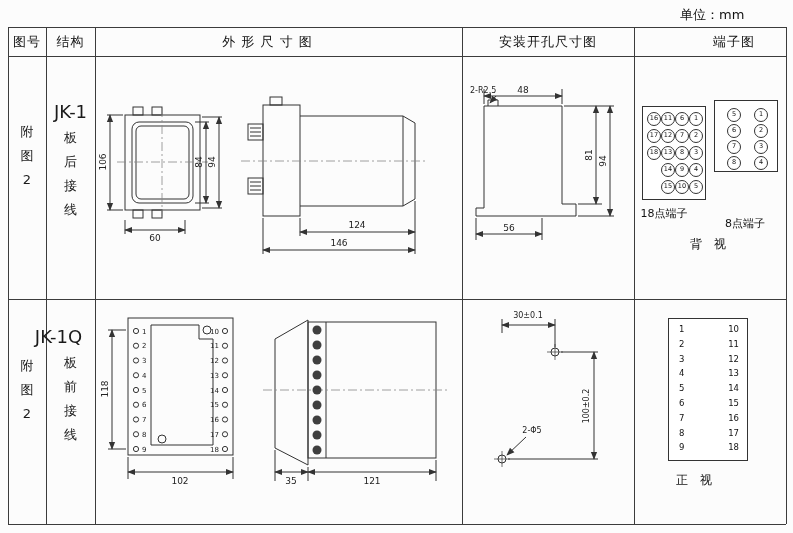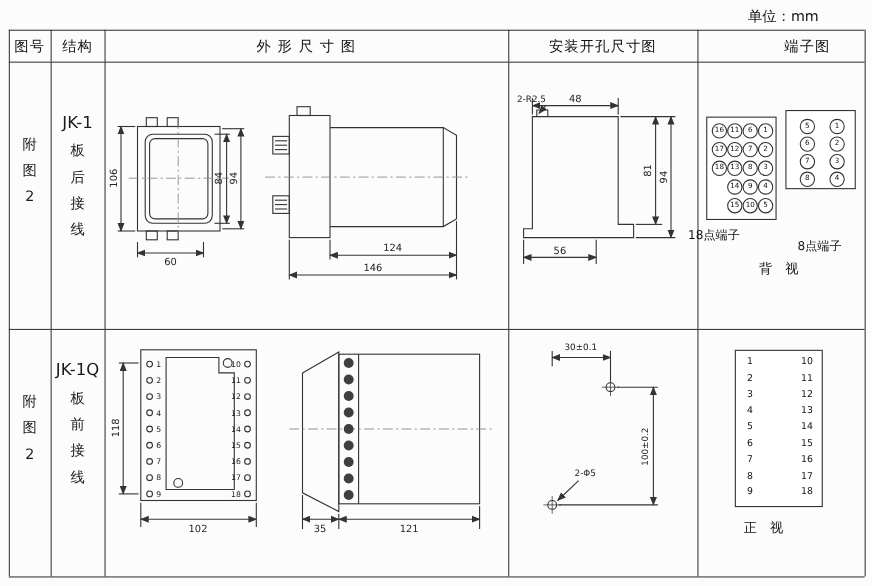--- a/index.html
+++ b/index.html
@@ -2,21 +2,21 @@
 <html><head>
 <meta charset="utf-8">
 <style>
   html,body{margin:0;padding:0}
   body{position:relative;width:793px;height:533px;background:#fcfcfc;
        font-family:"DejaVu Sans","Liberation Sans",sans-serif;color:#1a1a1a;overflow:hidden}
   .vline{position:absolute;width:1px;background:#3c3c3c}
   .hline{position:absolute;height:1px;background:#3c3c3c}
   .hdr{position:absolute;display:flex;align-items:center;justify-content:center;
        font-size:13px;letter-spacing:1px;color:#111}
-  .cell-label{position:absolute;display:flex;align-items:center;justify-content:center;font-size:15px}
+  .cell-label{position:absolute;display:flex;align-items:center;justify-content:center;font-size:18px}
   .vstack{position:absolute;display:flex;flex-direction:column;align-items:center;font-size:13px}
   .vstack span{line-height:24px}
   .box{position:absolute;border:1px solid #333;background:#fff}
   .tcirc{position:absolute;width:12px;height:12px;border:1px solid #333;border-radius:50%;
          font-size:6.5px;line-height:11px;text-align:center;background:#fff;color:#111}
   .tnum{position:absolute;font-size:8.5px;color:#111}
   .lbl{position:absolute;font-size:11px;text-align:center;color:#111}
   .viewlbl{position:absolute;font-size:12px;text-align:center;letter-spacing:4px;color:#111}
   .unit{position:absolute;font-size:13px;color:#111}
   svg{position:absolute;overflow:visible}
@@ -33,21 +33,21 @@
 <div class="hline" style="left:8px;top:524px;width:778px"></div>
 <div class="vline" style="left:8px;top:27px;height:497px"></div>
 <div class="vline" style="left:46px;top:27px;height:497px"></div>
 <div class="vline" style="left:95px;top:27px;height:497px"></div>
 <div class="vline" style="left:462px;top:27px;height:497px"></div>
 <div class="vline" style="left:634px;top:27px;height:497px"></div>
 <div class="vline" style="left:786px;top:27px;height:497px"></div>
 
 <div class="hdr" style="left:8px;top:27px;width:38px;height:29px">图号</div>
 <div class="hdr" style="left:46px;top:27px;width:49px;height:29px">结构</div>
-<div class="hdr" style="left:95px;top:27px;width:367px;height:29px">外 形 尺 寸 图</div>
+<div class="hdr" style="left:84px;top:27px;width:367px;height:29px">外 形 尺 寸 图</div>
 <div class="hdr" style="left:462px;top:27px;width:172px;height:29px">安装开孔尺寸图</div>
 <div class="hdr" style="left:658px;top:27px;width:152px;height:29px">端子图</div>
 
 <div class="vstack" style="left:8px;top:120px;width:38px">
   <span>附</span>
   <span>图</span>
   <span>2</span>
 </div>
 <div class="cell-label" style="left:46px;top:102px;width:49px;height:18px">JK-1</div>
 <div class="vstack" style="left:46px;top:126px;width:49px">
@@ -55,21 +55,21 @@
   <span>后</span>
   <span>接</span>
   <span>线</span>
 </div>
 
 <div class="vstack" style="left:8px;top:354px;width:38px">
   <span>附</span>
   <span>图</span>
   <span>2</span>
 </div>
-<div class="cell-label" style="left:46px;top:327px;width:49px;height:18px">JK-1Q</div>
+<div class="cell-label" style="left:34px;top:327px;width:49px;height:18px">JK-1Q</div>
 <div class="vstack" style="left:46px;top:351px;width:49px">
   <span>板</span>
   <span>前</span>
   <span>接</span>
   <span>线</span>
 </div>
 
 <svg id="svg-row1-outline" style="left:95px;top:56px" width="367" height="243" viewBox="0 0 367 243">
   <defs>
     <marker id="arr" viewBox="0 0 10 10" refX="9" refY="5" markerWidth="8" markerHeight="8" orient="auto-start-reverse">
@@ -178,21 +178,21 @@
 <div class="box" style="left:714px;top:100px;width:62px;height:70px">
     <div class="tcirc" style="left: 12px; top: 7px;">5</div>
     <div class="tcirc" style="left: 39px; top: 7px;">1</div>
     <div class="tcirc" style="left: 12px; top: 23px;">6</div>
     <div class="tcirc" style="left: 39px; top: 23px;">2</div>
     <div class="tcirc" style="left: 12px; top: 39px;">7</div>
     <div class="tcirc" style="left: 39px; top: 39px;">3</div>
     <div class="tcirc" style="left: 12px; top: 55px;">8</div>
     <div class="tcirc" style="left: 39px; top: 55px;">4</div>
   </div>
-<div class="lbl" style="left:609px;top:206px;width:80px">18点端子</div>
+<div class="lbl" style="left:624px;top:206px;width:80px">18点端子</div>
 <div class="lbl" style="left:705px;top:216px;width:80px">8点端子</div>
 <div class="viewlbl" style="left:634px;top:236px;width:152px">背 视</div>
 
 <svg id="svg-row2-outline" style="left:95px;top:299px" width="367" height="225" viewBox="0 0 367 225">
   <g stroke="#333" fill="none" stroke-width="1">
     <rect x="33" y="19" width="105" height="137"></rect>
     <path d="M56,26 L104,26 L104,40 L118,40 L118,146 L56,146 Z"></path>
     <circle cx="112" cy="31" r="4"></circle>
     <circle cx="67" cy="140" r="4"></circle>
     <line x1="31" y1="31" x2="13" y2="31"></line>

